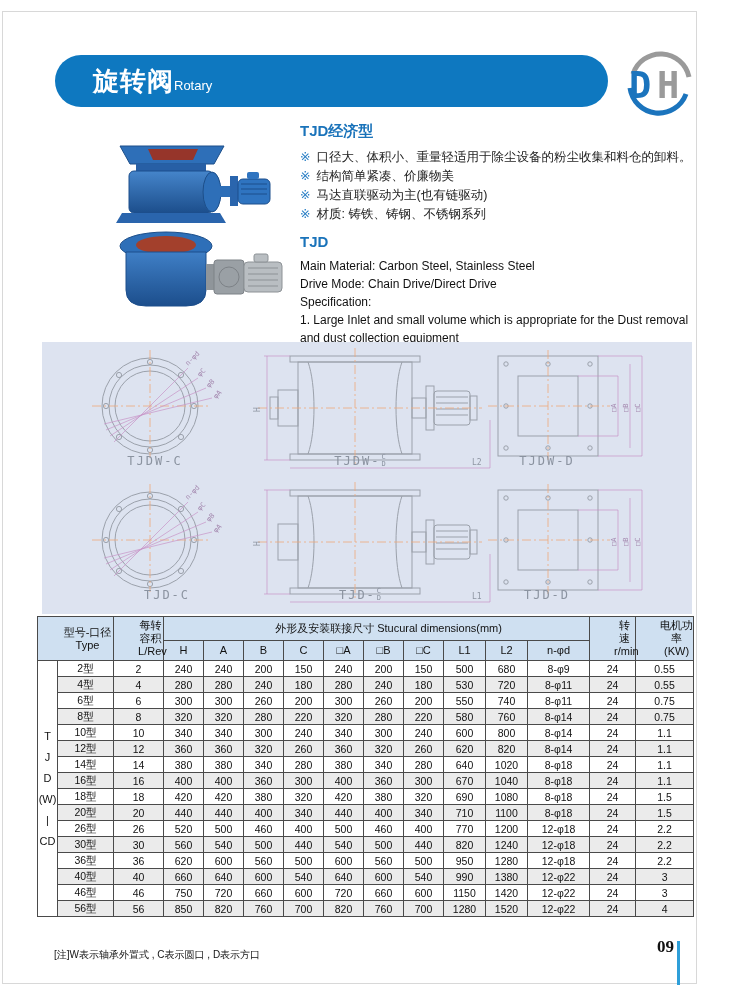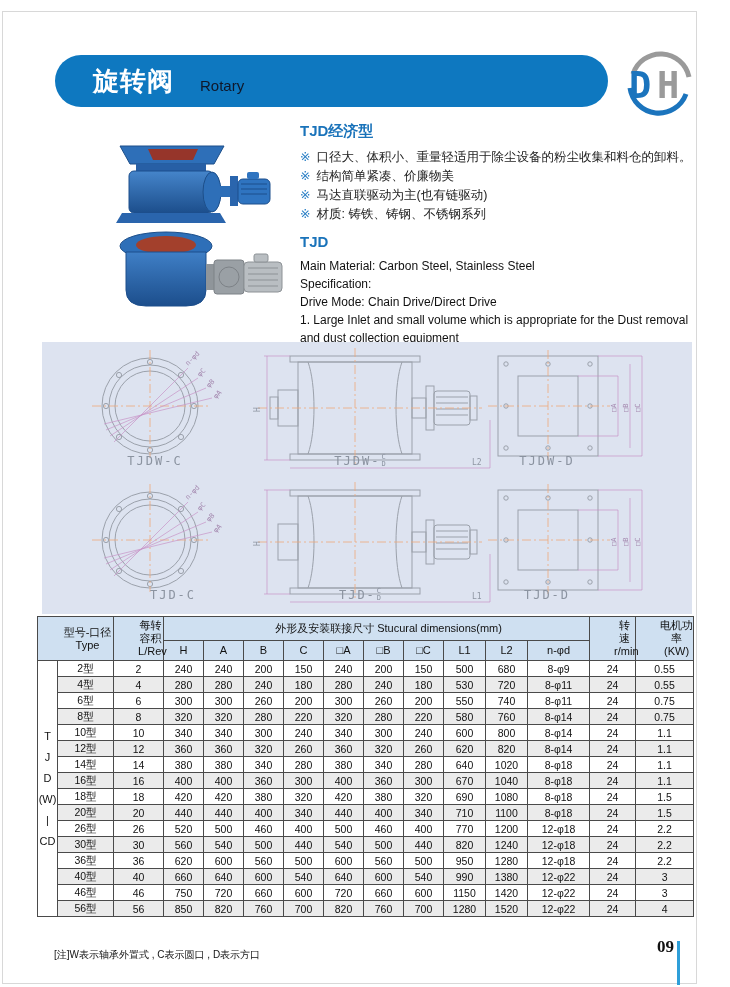--- a/index.html
+++ b/index.html
@@ -3,21 +3,21 @@
 <meta charset="utf-8">
 <style>
   * { margin:0; padding:0; box-sizing:border-box; }
   html,body { width:730px; height:987px; background:#fff; font-family:"Liberation Sans","DejaVu Sans",sans-serif; overflow:hidden; position:relative; }
 
   .page-frame { position:absolute; left:2px; top:11px; width:695px; height:973px; border:1px solid #d8d8d8; }
 
   
   .banner { position:absolute; left:55px; top:55px; width:553px; height:52px; background:#0e78c0; border-radius:26px; display:flex; align-items:center; padding-left:38px; }
   .banner-zh { color:#fff; font-size:26px; font-weight:bold; letter-spacing:1px; }
-  .banner-en { color:#0f172a; font-size:15px; margin-left:26px; margin-top:8px; }
+  .banner-en { color:#ffffff; font-size:13px; margin-left:0; margin-top:8px; }
 
   .logo { position:absolute; left:618px; top:46px; width:84px; height:76px; }
 
   
   .photo1 { position:absolute; left:92px; top:136px; width:188px; height:92px; }
   .photo2 { position:absolute; left:98px; top:228px; width:192px; height:86px; }
 
   
   .intro { position:absolute; left:300px; top:122px; width:408px; }
   .intro-title { color:#1a73ba; font-size:15px; font-weight:bold; margin-bottom:7px; }
@@ -137,22 +137,22 @@
         <span>马达直联驱动为主(也有链驱动)</span>
       </li>
     <li>
         <span class="mark">※</span>
         <span>材质: 铸铁、铸钢、不锈钢系列</span>
       </li>
   </ul>
   <div class="intro-title">TJD</div>
   <div class="spec">
     <p>Main Material: Carbon Steel, Stainless Steel</p>
+    <p>Drive Mode: Chain Drive/Direct Drive</p>
     <p>Specification:</p>
-    <p>Drive Mode: Chain Drive/Direct Drive</p>
     <p>1. Large Inlet and small volume which is appropriate for the Dust removal and dust collection equipment</p>
     <p>2. Simple and compact structure with good price and guaranteed quality</p>
   </div>
 </div>
 
 <div class="diagram-panel">
 
   <div class="fig" style="left:28px; top:6px;">
     <svg width="180" height="112" viewBox="0 0 180 112">
       <circle cx="80" cy="58" r="48" class="dln"></circle>
@@ -272,21 +272,21 @@
       <line x1="44" y1="94" x2="118" y2="20" class="pln"></line>
       <line x1="40" y1="88" x2="128" y2="30" class="pln"></line>
       <line x1="36" y1="82" x2="136" y2="40" class="pln"></line>
       <line x1="34" y1="76" x2="142" y2="50" class="pln"></line>
       <text x="118" y="18" class="ptxt" transform="rotate(-45 118 18)">n-φd</text>
       <text x="130" y="29" class="ptxt" transform="rotate(-45 130 29)">φC</text>
       <text x="139" y="40" class="ptxt" transform="rotate(-45 139 40)">φB</text>
       <text x="146" y="51" class="ptxt" transform="rotate(-45 146 51)">φA</text>
     </svg>
   </div>
-  <div class="fig-label" style="left:66px; top:246px; width:130px;">
+  <div class="fig-label" style="left:60px; top:246px; width:130px;">
     <span>TJD-C</span>
   </div>
 
   <div class="fig" style="left:208px; top:136px;">
     <svg width="250" height="128" viewBox="0 0 250 128">
       <rect x="40" y="12" width="130" height="6" class="dln"></rect>
       <rect x="40" y="110" width="130" height="6" class="dln"></rect>
       <rect x="48" y="18" width="114" height="92" class="dln"></rect>
       <path d="M58,18 C66,40 66,88 58,110" class="dln"></path>
       <path d="M152,18 C144,40 144,88 152,110" class="dln"></path>

